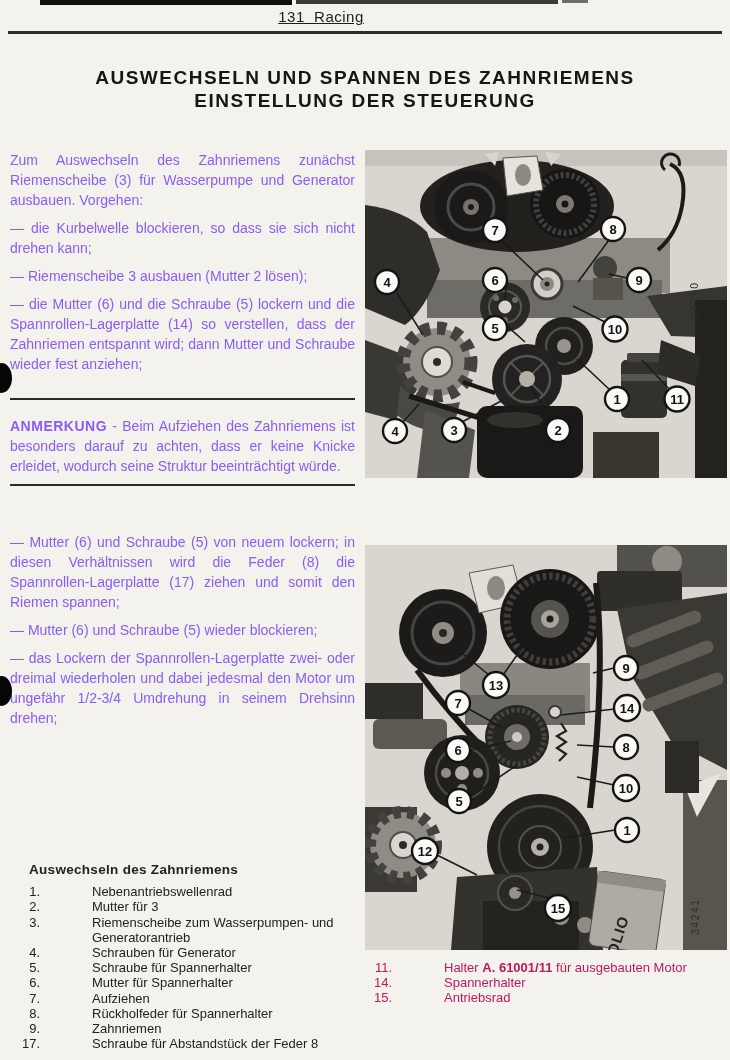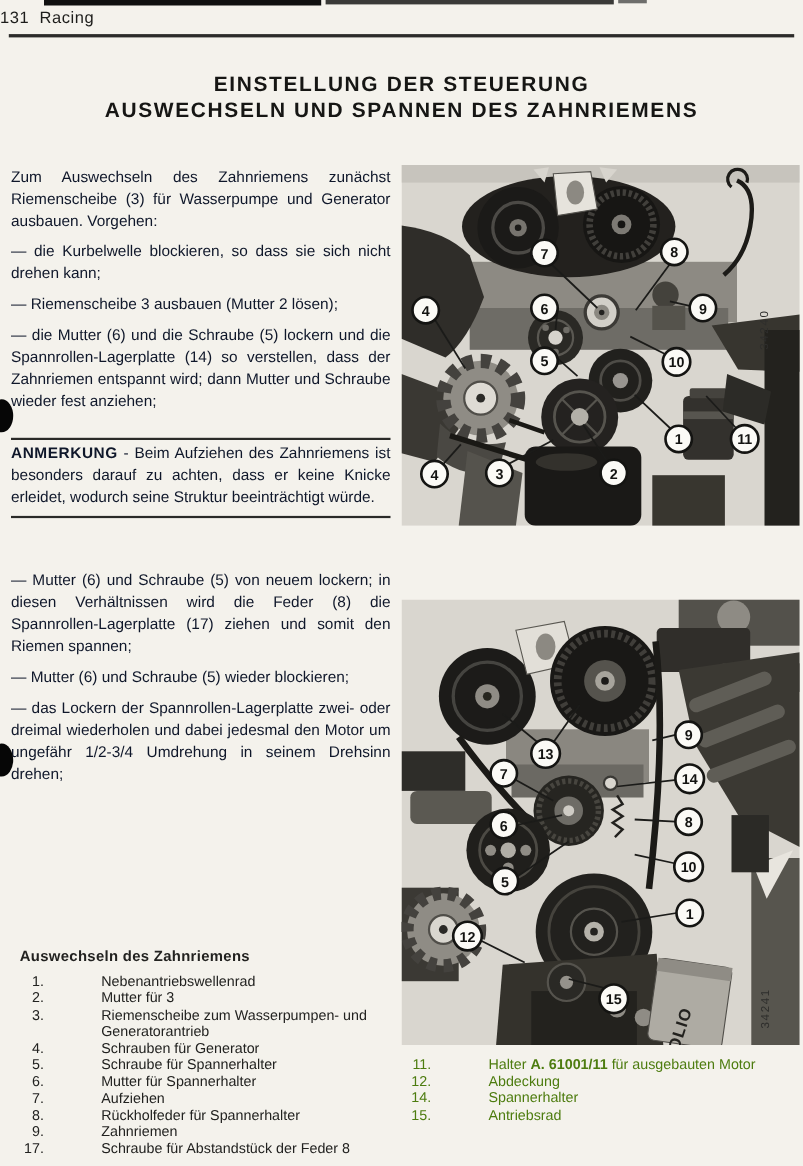--- a/index.html
+++ b/index.html
@@ -2,38 +2,38 @@
 <html><head>
 <meta charset="utf-8">
 <style>
   html,body{margin:0;padding:0;background:#888;}
   .page{position:relative;width:730px;height:1060px;background:#f4f2ec;overflow:hidden;
         font-family:"Liberation Sans","DejaVu Sans",sans-serif;color:#232321;}
   .topbar{position:absolute;top:0;background:#101010;}
   .seg1{left:40px;width:252px;height:5px;}
   .seg2{left:296px;width:262px;height:4px;background:#3a3a38;}
   .seg3{left:562px;width:26px;height:3px;background:#6e6e6c;}
-  .runhead{position:absolute;top:8px;left:0;width:642px;text-align:left;
-           font-size:15px;letter-spacing:.5px;white-space:pre;color:#1d1d1b;}
+  .runhead{position:absolute;top:8px;left:0;width:642px;text-align:center;
+           font-size:15px;letter-spacing:.5px;white-space:pre;color:#1d1d1b;text-decoration:underline;}
   .headrule{position:absolute;top:31px;left:8px;width:714px;height:3px;background:#2c2c2a;}
   .title{position:absolute;top:66px;left:0;width:730px;text-align:center;font-weight:bold;
          font-size:19px;line-height:23px;letter-spacing:1.5px;color:#161614;}
   .colleft{position:absolute;top:150px;left:10px;width:345px;font-size:14px;line-height:20px;
            text-align:justify;color:#26262"3";}
-  .colleft{color:#0f172a;}
+  .colleft{color:#8b5cf6;}
   .colleft p{margin:8px 0 0;}
   .colleft p.first{margin-top:0;}
   .note{margin-top:24px;border-top:2px solid #2a2a28;border-bottom:2px solid #2a2a28;
-        padding:1px 0 8px;}
+        padding:16px 0 8px;}
   .note p{margin:0;}
   .note strong{font-weight:bold;letter-spacing:.5px;}
   .gap-big{margin-top:46px !important;}
   .legend-left{position:absolute;top:862px;left:14px;width:352px;font-size:13px;line-height:15.2px;color:#222220;}
-  .legend-left h3{margin:0 4px 7px;font-size:13.5px;letter-spacing:.3px;}
-  .legend-right{position:absolute;top:960px;left:366px;width:356px;font-size:13px;line-height:15.2px;color:#4d7c0f;}
+  .legend-left h3{margin:0 15px 7px;font-size:13.5px;letter-spacing:.3px;}
+  .legend-right{position:absolute;top:960px;left:366px;width:356px;font-size:13px;line-height:15.2px;color:#be185d;}
   .li{display:flex;}
   .li .num{width:26px;text-align:right;flex:none;}
   .li .txt{padding-left:7px;margin-left:45px;}
   .fig{position:absolute;}
   .fig1{top:150px;left:365px;}
   .fig2{top:545px;left:365px;}
   .ld{stroke:#1b1b19;stroke-width:1.6;fill:none;}
   .co-c{fill:#fbfaf6;stroke:#141412;stroke-width:2.4;}
   .co-t{font-family:"Liberation Sans",sans-serif;font-weight:bold;font-size:13px;
         text-anchor:middle;fill:#131311;}
@@ -49,22 +49,22 @@
 <div class="page">
 
   <div class="topbar seg1"></div>
   <div class="topbar seg2"></div>
   <div class="topbar seg3"></div>
 
   <div class="runhead">131  Racing</div>
   <div class="headrule"></div>
 
   <div class="title">
+    <div>AUSWECHSELN UND SPANNEN DES ZAHNRIEMENS</div>
     <div>EINSTELLUNG DER STEUERUNG</div>
-    <div>AUSWECHSELN UND SPANNEN DES ZAHNRIEMENS</div>
   </div>
 
   <div class="colleft">
     <p class="first">Zum Auswechseln des Zahnriemens zunächst Riemenscheibe (3) für Wasserpumpe und Generator ausbauen. Vorgehen:</p>
     <p>— die Kurbelwelle blockieren, so dass sie sich nicht drehen kann;</p>
     <p>— Riemenscheibe 3 ausbauen (Mutter 2 lösen);</p>
     <p>— die Mutter (6) und die Schraube (5) lockern und die Spannrollen-Lagerplatte (14) so verstellen, dass der Zahnriemen entspannt wird; dann Mutter und Schraube wieder fest anziehen;</p>
 
     <div class="note">
       <p><strong>ANMERKUNG</strong><span> - Beim Aufziehen des Zahnriemens ist besonders darauf zu achten, dass er keine Knicke erleidet, wodurch seine Struktur beeinträchtigt würde.</span></p>
@@ -406,24 +406,20 @@
         <span class="txt">Schraube für Abstandstück der Feder 8</span>
       </div>
   </div>
 
   <div class="legend-right">
     <div class="li">
         <span class="num">11.</span>
         <span class="txt"><span>Halter </span><strong>A. 61001/11</strong><span> für ausgebauten Motor</span></span>
       </div>
     <div class="li">
-        <span class="num">12.</span>
-        <span class="txt">Abdeckung</span>
-      </div>
-    <div class="li">
         <span class="num">14.</span>
         <span class="txt">Spannerhalter</span>
       </div>
     <div class="li">
         <span class="num">15.</span>
         <span class="txt">Antriebsrad</span>
       </div>
   </div>
 
   <div class="holedot hd1"></div>

